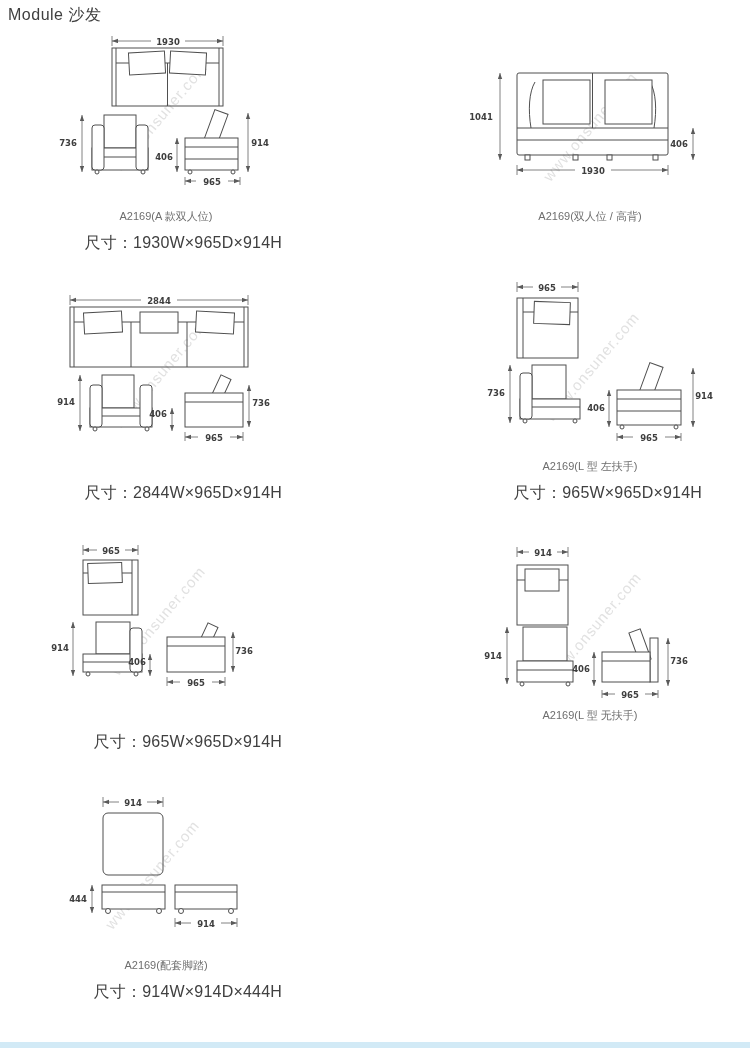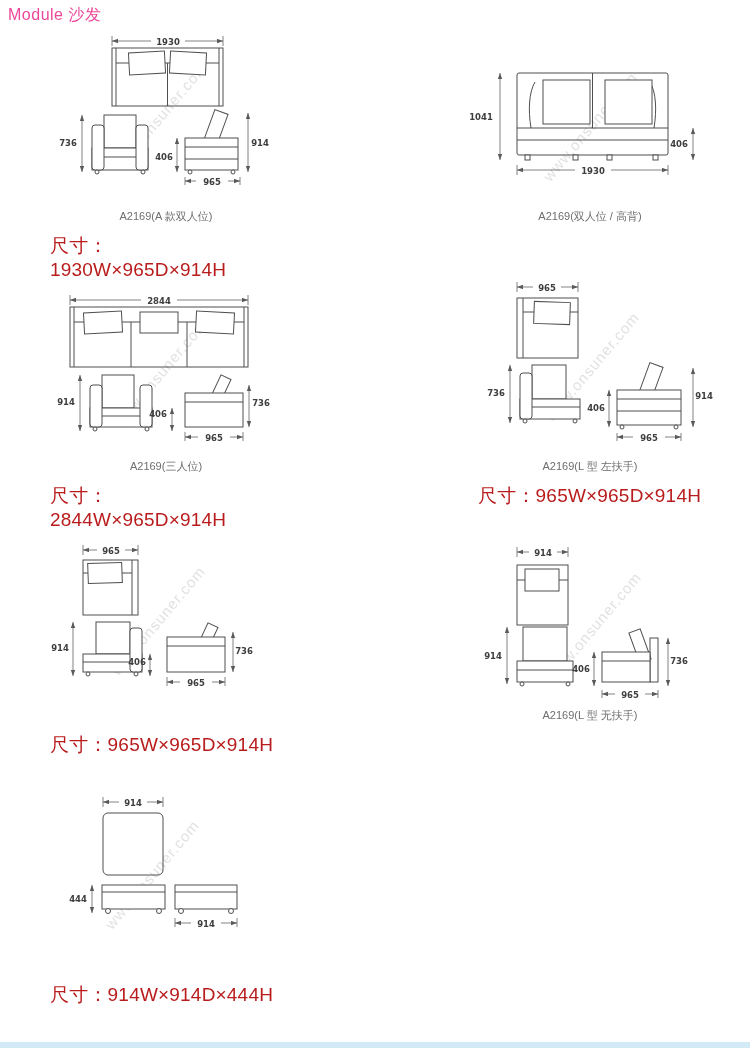--- a/index.html
+++ b/index.html
@@ -1,21 +1,21 @@
 <!DOCTYPE html>
 <html><head>
 <meta charset="utf-8">
 <style>
   html,body{margin:0;padding:0;background:#fff;}
   .page{position:relative;width:750px;height:1048px;background:#ffffff;overflow:hidden;
         font-family:"Liberation Sans","DejaVu Sans",sans-serif;}
-  .hdr{position:absolute;left:8px;top:5px;font-size:16px;color:#ec4899;letter-spacing:.5px;}
+  .hdr{position:absolute;left:8px;top:5px;font-size:16px;color:#404040;letter-spacing:.5px;}
   .card-svg{position:absolute;}
   .lbl{position:absolute;text-align:center;color:#6e6e6e;font-size:11px;}
-  .spec{position:absolute;text-align:left;color:#b91c1c;font-size:19px;letter-spacing:.2px;}
+  .spec{position:absolute;text-align:right;color:#404040;font-size:16px;letter-spacing:.2px;}
   .wm{position:absolute;width:150px;text-align:center;color:#c9c9c9;opacity:.55;font-size:15px;
       transform:rotate(-50deg);letter-spacing:1px;pointer-events:none;white-space:nowrap;}
   .bar{position:absolute;left:0;bottom:0;width:100%;height:6px;background:#d2eaf6;}
   svg .dt{font-family:"DejaVu Sans",sans-serif;font-size:8.5px;font-weight:bold;fill:#3e3e3e;text-anchor:middle;}
   svg .ol{fill:none;stroke:#4f4f4f;stroke-width:1;}
   svg .fw{fill:#fff;stroke:#4f4f4f;stroke-width:1;}
   svg .dl{stroke:#5a5a5a;stroke-width:.75;fill:none;}
   svg .wg{fill:#fff;}
 </style>
 </head>
@@ -160,21 +160,20 @@
       <line class="ol" x1="135" y1="110" x2="193" y2="110"></line>
       <line class="dl" x1="199" y1="93" x2="199" y2="135" marker-start="url(#m2)" marker-end="url(#m2)"></line>
       <text class="dt" x="211" y="114">736</text>
       <line class="dl" x1="135" y1="140" x2="135" y2="149"></line>
       <line class="dl" x1="193" y1="140" x2="193" y2="149"></line>
       <line class="dl" x1="135" y1="145" x2="193" y2="145" marker-start="url(#m2)" marker-end="url(#m2)"></line>
       <rect class="wg" x="148" y="139" width="32" height="12"></rect>
       <text class="dt" x="164" y="148.5">965</text>
     </g>
   </svg>
-  <div class="lbl" style="left:50px;top:459px;width:232px">A2169(三人位)</div>
   <div class="spec" style="left:50px;top:483px;width:232px">尺寸：2844W×965D×914H</div>
 
   <svg class="card-svg" style="left:478px;top:278px" width="240" height="172" viewBox="0 0 240 172">
     <defs>
         <marker id="m3" markerWidth="6" markerHeight="5" refX="6" refY="2.2" orient="auto-start-reverse" markerUnits="userSpaceOnUse">
           <path d="M0,0L6,2.2L0,4.4Z" fill="#5a5a5a"></path>
         </marker>
       </defs>
     <g>
       <line class="dl" x1="39" y1="4" x2="39" y2="14"></line>
@@ -332,16 +331,17 @@
       <line class="ol" x1="125" y1="100" x2="187" y2="100"></line>
       <circle class="fw" cx="131" cy="119" r="2.5"></circle>
       <circle class="fw" cx="181" cy="119" r="2.5"></circle>
       <line class="dl" x1="125" y1="126" x2="125" y2="135"></line>
       <line class="dl" x1="187" y1="126" x2="187" y2="135"></line>
       <line class="dl" x1="125" y1="131" x2="187" y2="131" marker-start="url(#m6)" marker-end="url(#m6)"></line>
       <rect class="wg" x="141" y="125" width="30" height="12"></rect>
       <text class="dt" x="156" y="134.5">914</text>
     </g>
   </svg>
+  <div class="lbl" style="left:50px;top:958px;width:232px">A2169(配套脚踏)</div>
   <div class="spec" style="left:50px;top:982px;width:232px">尺寸：914W×914D×444H</div>
 
   <div class="bar"></div>
 </div>
 
 </body></html>

